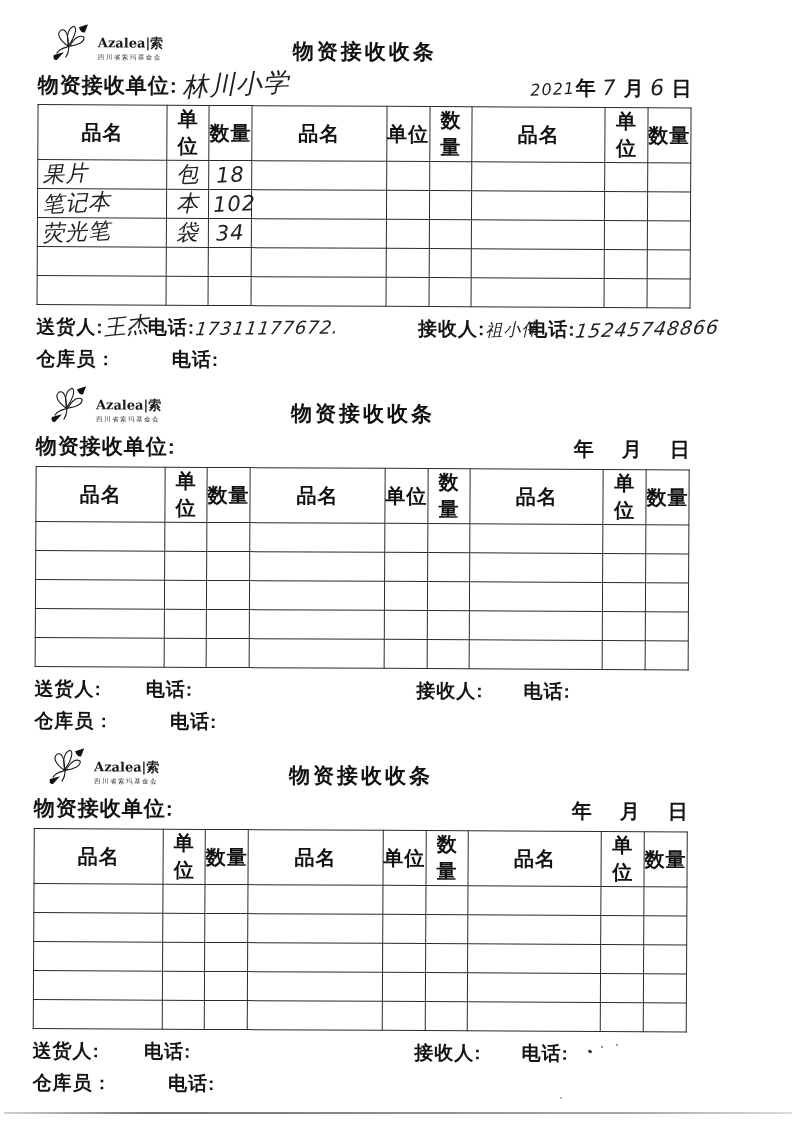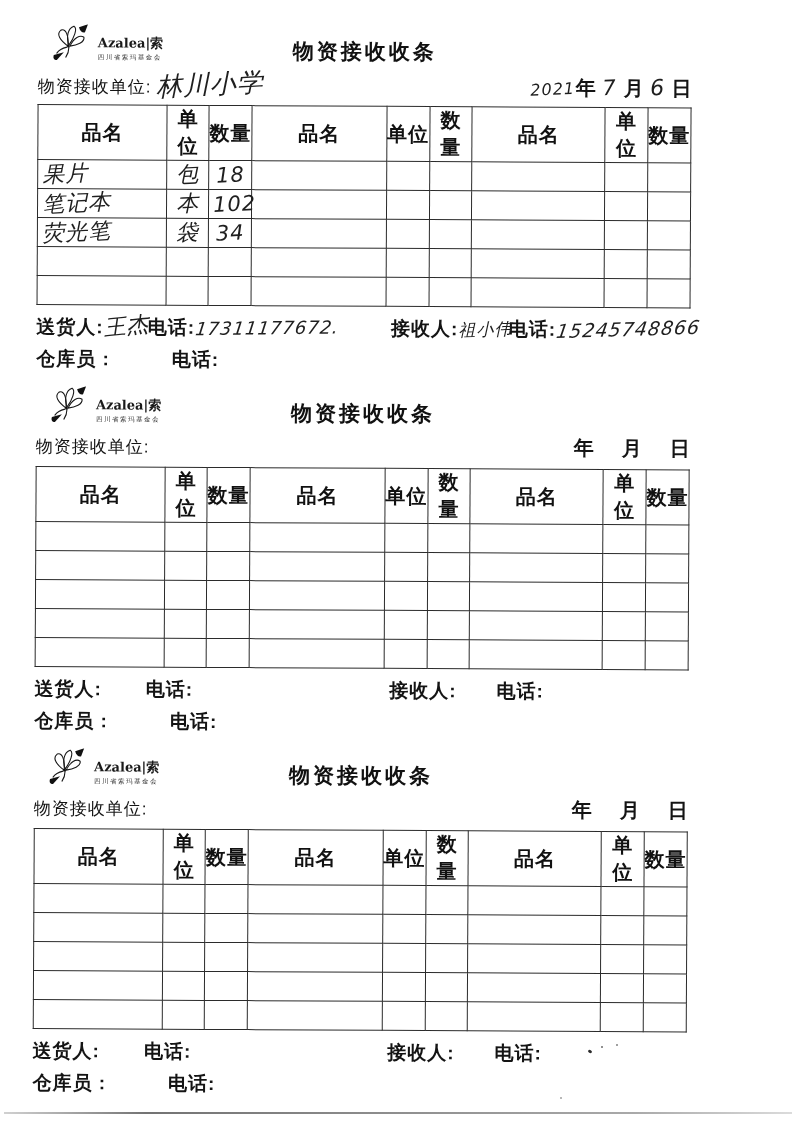--- a/index.html
+++ b/index.html
@@ -18,21 +18,21 @@
   .form-head { position:relative; height:44px; margin-bottom:4px; }
   .logo { position:absolute; left:14px; top:2px; display:flex; align-items:flex-start; }
   .logo svg { width:44px; height:38px; }
   .logo-text { margin-left:2px; margin-top:10px; }
   .logo-brand { display:block; font-family:"DejaVu Serif","Liberation Serif",serif; font-weight:700; font-size:13px; color:#1a1a1a; }
   .logo-sub { display:block; font-size:6.5px; letter-spacing:1.5px; color:#333; margin-top:1px; }
   .form-title { text-align:center; padding-top:14px; font-size:21px; font-weight:700; letter-spacing:3px; color:#111; }
 
   
   .unit-line { display:flex; align-items:baseline; height:30px; margin-bottom:4px; white-space:nowrap; }
-  .unit-label { font-size:17px; font-weight:400; letter-spacing:1px; }
+  .unit-label { font-size:21px; font-weight:700; letter-spacing:1px; }
   .unit-value { font-size:26px; margin-left:4px; transform:rotate(-5deg) translateY(-3px); min-width:120px; }
   .date { margin-left:auto; display:flex; align-items:baseline; }
   .date .d-lbl { font-size:20px; font-weight:700; }
   .slot { text-align:center; }
   .slot-y { min-width:46px; font-size:16px; }
   .slot-m { min-width:28px; font-size:21px; }
   .slot-d { min-width:28px; font-size:22px; }
 
   
   table { width:100%; border-collapse:collapse; table-layout:fixed; }
@@ -50,21 +50,21 @@
   .hw-qty { font-size:21px; }
   .hw-sender { font-size:22px; min-width:44px; transform:rotate(-6deg); }
   .hw-receiver { font-size:17px; min-width:40px; transform:rotate(-2deg); }
   .hw-phone { font-size:18px; min-width:150px; transform:rotate(-1deg) skewX(-8deg); }
   .hw-phone2 { font-size:19px; min-width:110px; transform:rotate(-2deg) skewX(-10deg); }
 
   
   .foot1 { display:flex; align-items:baseline; margin-top:9px; height:27px; white-space:nowrap; }
   .foot2 { display:flex; align-items:baseline; margin-top:5px; height:25px; }
   .f-lbl { font-size:19px; font-weight:700; letter-spacing:1px; }
-  .gap-recv { margin-left:46px; }
+  .gap-recv { margin-left:73px; }
   .wh-phone { margin-left:62px; }
 
   
   .scan-edge { position:absolute; left:4px; top:1112px; width:788px; height:2px;
     background:linear-gradient(90deg,#c9c9c9,#5a5a5a 18%,#808080 55%,#9a9a9a 80%,#d5d5d5); opacity:.85; }
   .speck { position:absolute; background:#2c2c2c; border-radius:50%; }
   .speck1 { left:588px; top:1050px; width:4px; height:3px; transform:rotate(30deg); }
   .speck2 { left:601px; top:1046px; width:2px; height:2px; opacity:.7; }
   .speck3 { left:616px; top:1044px; width:2px; height:2px; opacity:.6; }
   .speck4 { left:560px; top:1097px; width:2px; height:2px; opacity:.45; }

